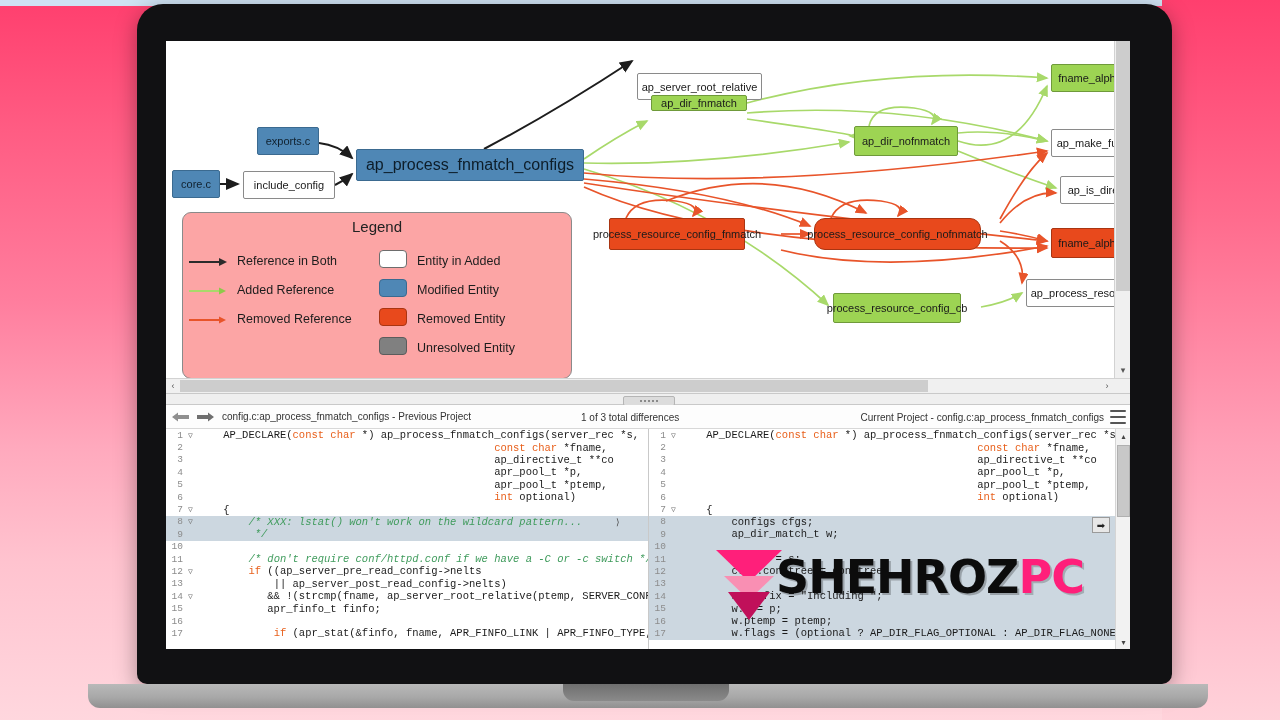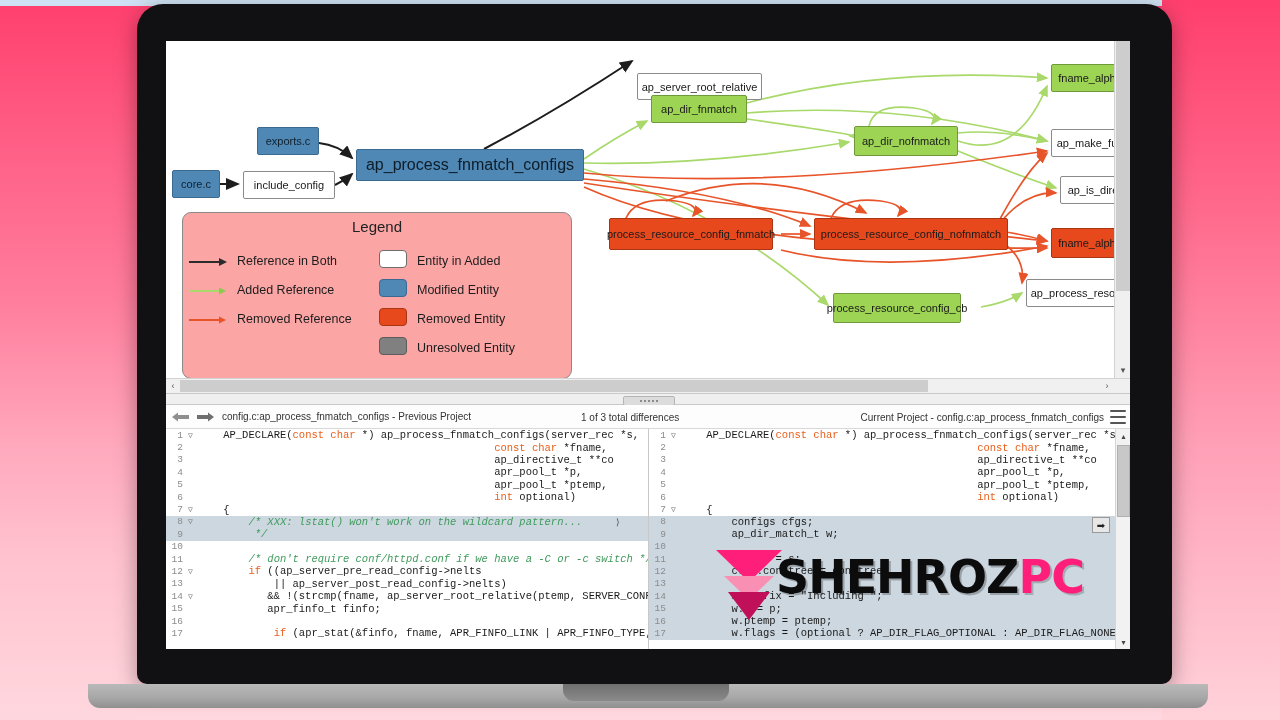--- a/index.html
+++ b/index.html
@@ -233,39 +233,39 @@
           </div>
         <div class="node n-mod" style="left:91px;top:86px;width:62px;height:28px;">
             <span>exports.c</span>
           </div>
         <div class="node n-main" style="left:190px;top:108px;width:228px;height:32px;">
             <span>ap_process_fnmatch_configs</span>
           </div>
         <div class="node n-both" style="left:471px;top:0px;width:125px;height:27px;margin-top:32px;">
             <span>ap_server_root_relative</span>
           </div>
-        <div class="node n-add" style="left:485px;top:54px;width:96px;height:28px;">
+        <div class="node n-add" style="left:485px;top:54px;width:96px;height:16px;">
             <span>ap_dir_fnmatch</span>
           </div>
         <div class="node n-add" style="left:688px;top:85px;width:104px;height:30px;">
             <span>ap_dir_nofnmatch</span>
           </div>
         <div class="node n-add" style="left:885px;top:23px;width:72px;height:28px;">
             <span>fname_alph</span>
           </div>
         <div class="node n-both" style="left:885px;top:88px;width:72px;height:28px;">
             <span>ap_make_fu</span>
           </div>
         <div class="node n-both" style="left:894px;top:135px;width:66px;height:28px;">
             <span>ap_is_dire</span>
           </div>
-        <div class="node n-rem" style="left:443px;top:177px;width:164px;height:32px;">
+        <div class="node n-rem" style="left:443px;top:177px;width:136px;height:32px;">
             <span>process_resource_config_fnmatch</span>
           </div>
-        <div class="node n-rem" style="left:648px;top:177px;width:194px;height:32px;">
+        <div class="node n-rem" style="left:648px;top:177px;width:167px;height:32px;border-radius:11px;">
             <span>process_resource_config_nofnmatch</span>
           </div>
         <div class="node n-rem" style="left:885px;top:187px;width:72px;height:30px;">
             <span>fname_alph</span>
           </div>
         <div class="node n-both" style="left:860px;top:238px;width:100px;height:28px;">
             <span>ap_process_resou</span>
           </div>
         <div class="node n-add" style="left:667px;top:252px;width:128px;height:30px;">
             <span>process_resource_config_cb</span>

